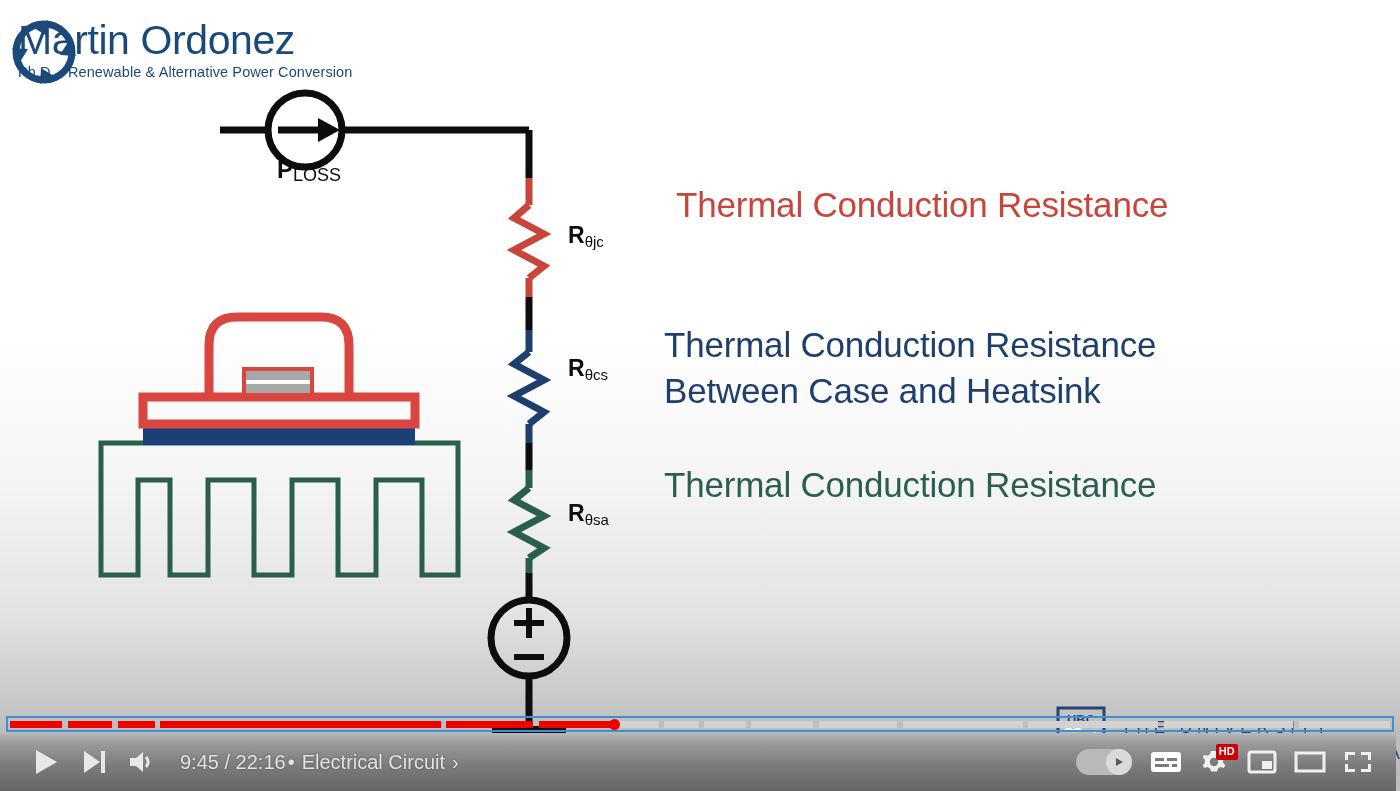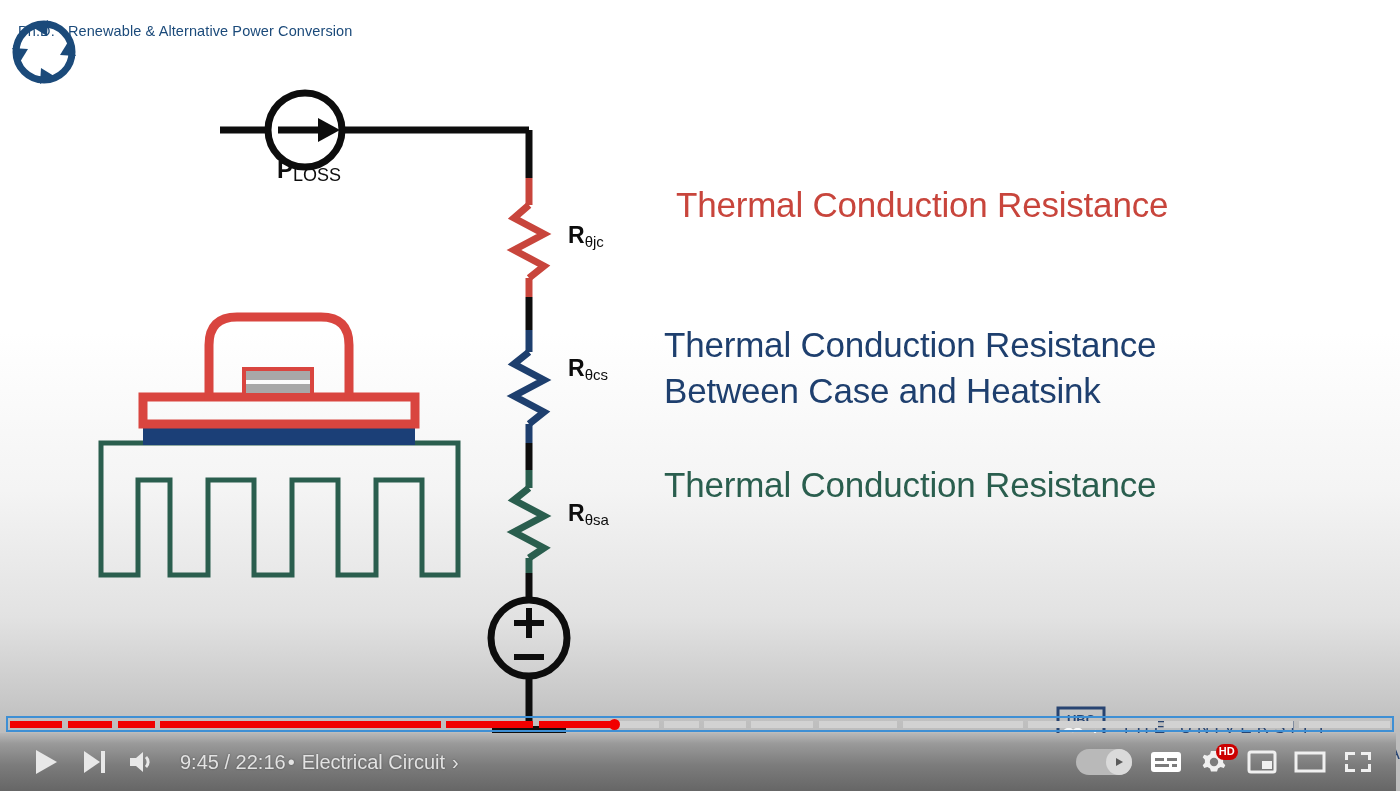--- a/index.html
+++ b/index.html
@@ -215,21 +215,21 @@
   .hd-badge {
     position: absolute;
     top: 6px;
     right: 0px;
     background: #cc0000;
     color: #fff;
     font-size: 11px;
     font-weight: bold;
     line-height: 1;
     padding: 2px 3px 3px 3px;
-    border-radius: 8px;
+    border-radius: 2px;
     letter-spacing: 0.2px;
   }
 
   
   .ubc {
     position: absolute;
     left: 1055px;
     top: 706px;
     display: flex;
     align-items: center;
@@ -324,20 +324,21 @@
         <path d="M 34,6 A 28,28 0 0 1 62,34" fill="none" stroke="#1b4a7a" stroke-width="7" stroke-linecap="butt"></path>
         <polygon points="58,24 66,38 50,37" fill="#1b4a7a"></polygon>
         <path d="M 62,34 A 28,28 0 0 1 34,62" fill="none" stroke="#1b4a7a" stroke-width="7"></path>
         <polygon points="44,58 30,66 31,50" fill="#1b4a7a"></polygon>
         <path d="M 34,62 A 28,28 0 0 1 6,34" fill="none" stroke="#1b4a7a" stroke-width="7"></path>
         <polygon points="10,44 2,30 18,31" fill="#1b4a7a"></polygon>
         <path d="M 6,34 A 28,28 0 0 1 34,6" fill="none" stroke="#1b4a7a" stroke-width="7"></path>
         <polygon points="24,10 38,2 37,18" fill="#1b4a7a"></polygon>
       </svg>
       <div class="logo-text">
+        <div class="logo-name">Martin Ordonez</div>
         <div class="logo-sub">Ph.D. - Renewable &amp; Alternative Power Conversion</div>
       </div>
     </div>
 
     <div class="clabel lbl-ploss">
       <span class="p">P</span><span class="loss">LOSS</span>
     </div>
 
     <div class="clabel lbl-jc">
       <span class="r">R</span><span class="sub">θjc</span>

